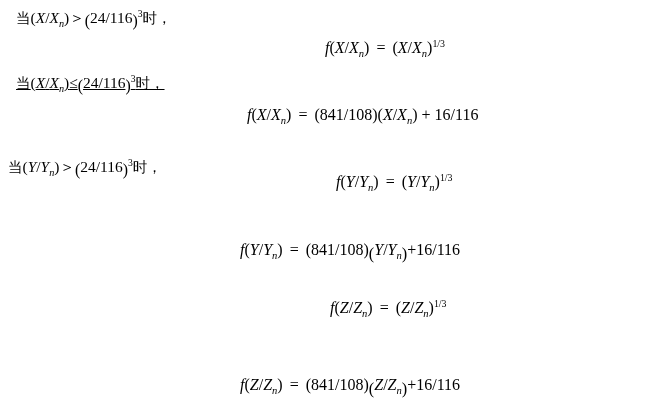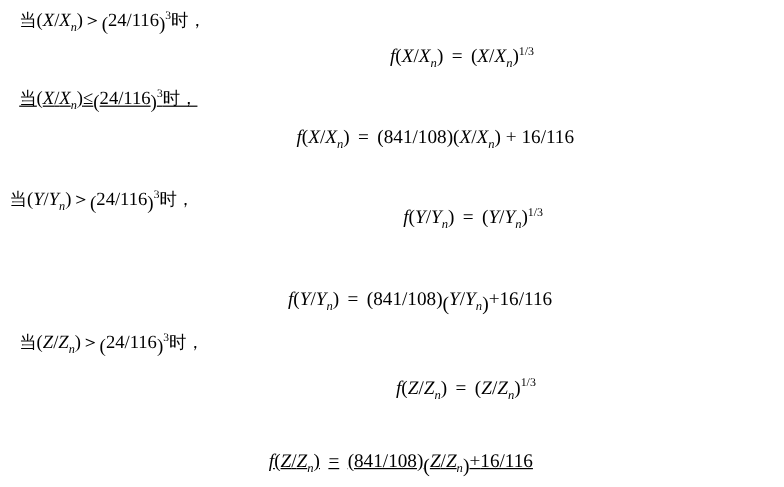--- a/index.html
+++ b/index.html
@@ -71,23 +71,23 @@
   
   .r1 { position:absolute; left: 8px;  top: 8px;  }
   .r2 { position:absolute; left: 325px; top: 38px; }
   .r3 { position:absolute; left: 8px;  top: 73px; text-decoration: underline; }
   .r4 { position:absolute; left: 247px; top: 105px; }
   .r5 { position:absolute; left: 0;  top: 141px; margin-top: 16px; }
   .r6 { position:absolute; left: 336px; top: 172px; }
   .r7 { position:absolute; left: 8px;  top: 208px; }
   .r8 { position:absolute; left: 240px; top: 240px; text-align: right; }
   .r9 { position:absolute; left: 8px;  top: 276px; }
-  .r10{ position:absolute; left: 330px; top: 314px; }
+  .r10{ position:absolute; left: 330px; top: 298px; }
   .r11{ position:absolute; left: 8px;  top: 343px; }
-  .r12{ position:absolute; left: 224px; top: 375px; text-decoration: underline; }
+  .r12{ position:absolute; left: 240px; top: 375px; }
 </style>
 </head>
 <body>
 
 <div class="page">
 
   <div class="block cond-line r1">
     <span class="cjk">当</span><span class="math">(</span><span class="math var">X</span><span class="math">/</span><span class="math var">X</span><sub class="sub">n</sub><span class="math">)</span><span class="math">＞</span><span class="math paren-low">(</span><span class="math">24/116</span><span class="math paren-low">)</span><sup class="exp">3</sup><span class="cjk">时，</span>
   </div>
 
@@ -109,23 +109,20 @@
 
   <div class="block eq-line r6">
     <span class="math var">f</span><span class="math">(</span><span class="math var">Y</span><span class="math">/</span><span class="math var">Y</span><sub class="sub">n</sub><span class="math">)</span><span class="gap2"></span><span class="math">=</span><span class="gap2"></span><span class="math">(</span><span class="math var">Y</span><span class="math">/</span><span class="math var">Y</span><sub class="sub">n</sub><span class="math">)</span><sup class="exp">1/3</sup>
   </div>
 
 
   <div class="block eq-line r8">
     <span class="math var">f</span><span class="math">(</span><span class="math var">Y</span><span class="math">/</span><span class="math var">Y</span><sub class="sub">n</sub><span class="math">)</span><span class="gap2"></span><span class="math">=</span><span class="gap2"></span><span class="math">(</span><span class="math">841/108</span><span class="math">)</span><span class="math paren-low">(</span><span class="math var">Y</span><span class="math">/</span><span class="math var">Y</span><sub class="sub">n</sub><span class="math paren-low">)</span><span class="math">+</span><span class="math">16/116</span>
   </div>
 
-  <div class="block cond-line r9">
-    <span class="cjk">当</span><span class="math">(</span><span class="math var">Z</span><span class="math">/</span><span class="math var">Z</span><sub class="sub">n</sub><span class="math">)</span><span class="math">＞</span><span class="math paren-low">(</span><span class="math">24/116</span><span class="math paren-low">)</span><sup class="exp">3</sup><span class="cjk">时，</span>
-  </div>
 
   <div class="block eq-line r10">
     <span class="math var">f</span><span class="math">(</span><span class="math var">Z</span><span class="math">/</span><span class="math var">Z</span><sub class="sub">n</sub><span class="math">)</span><span class="gap2"></span><span class="math">=</span><span class="gap2"></span><span class="math">(</span><span class="math var">Z</span><span class="math">/</span><span class="math var">Z</span><sub class="sub">n</sub><span class="math">)</span><sup class="exp">1/3</sup>
   </div>
 
 
   <div class="block eq-line r12">
     <span class="math var">f</span><span class="math">(</span><span class="math var">Z</span><span class="math">/</span><span class="math var">Z</span><sub class="sub">n</sub><span class="math">)</span><span class="gap2"></span><span class="math">=</span><span class="gap2"></span><span class="math">(</span><span class="math">841/108</span><span class="math">)</span><span class="math paren-low">(</span><span class="math var">Z</span><span class="math">/</span><span class="math var">Z</span><sub class="sub">n</sub><span class="math paren-low">)</span><span class="math">+</span><span class="math">16/116</span>
   </div>
 

